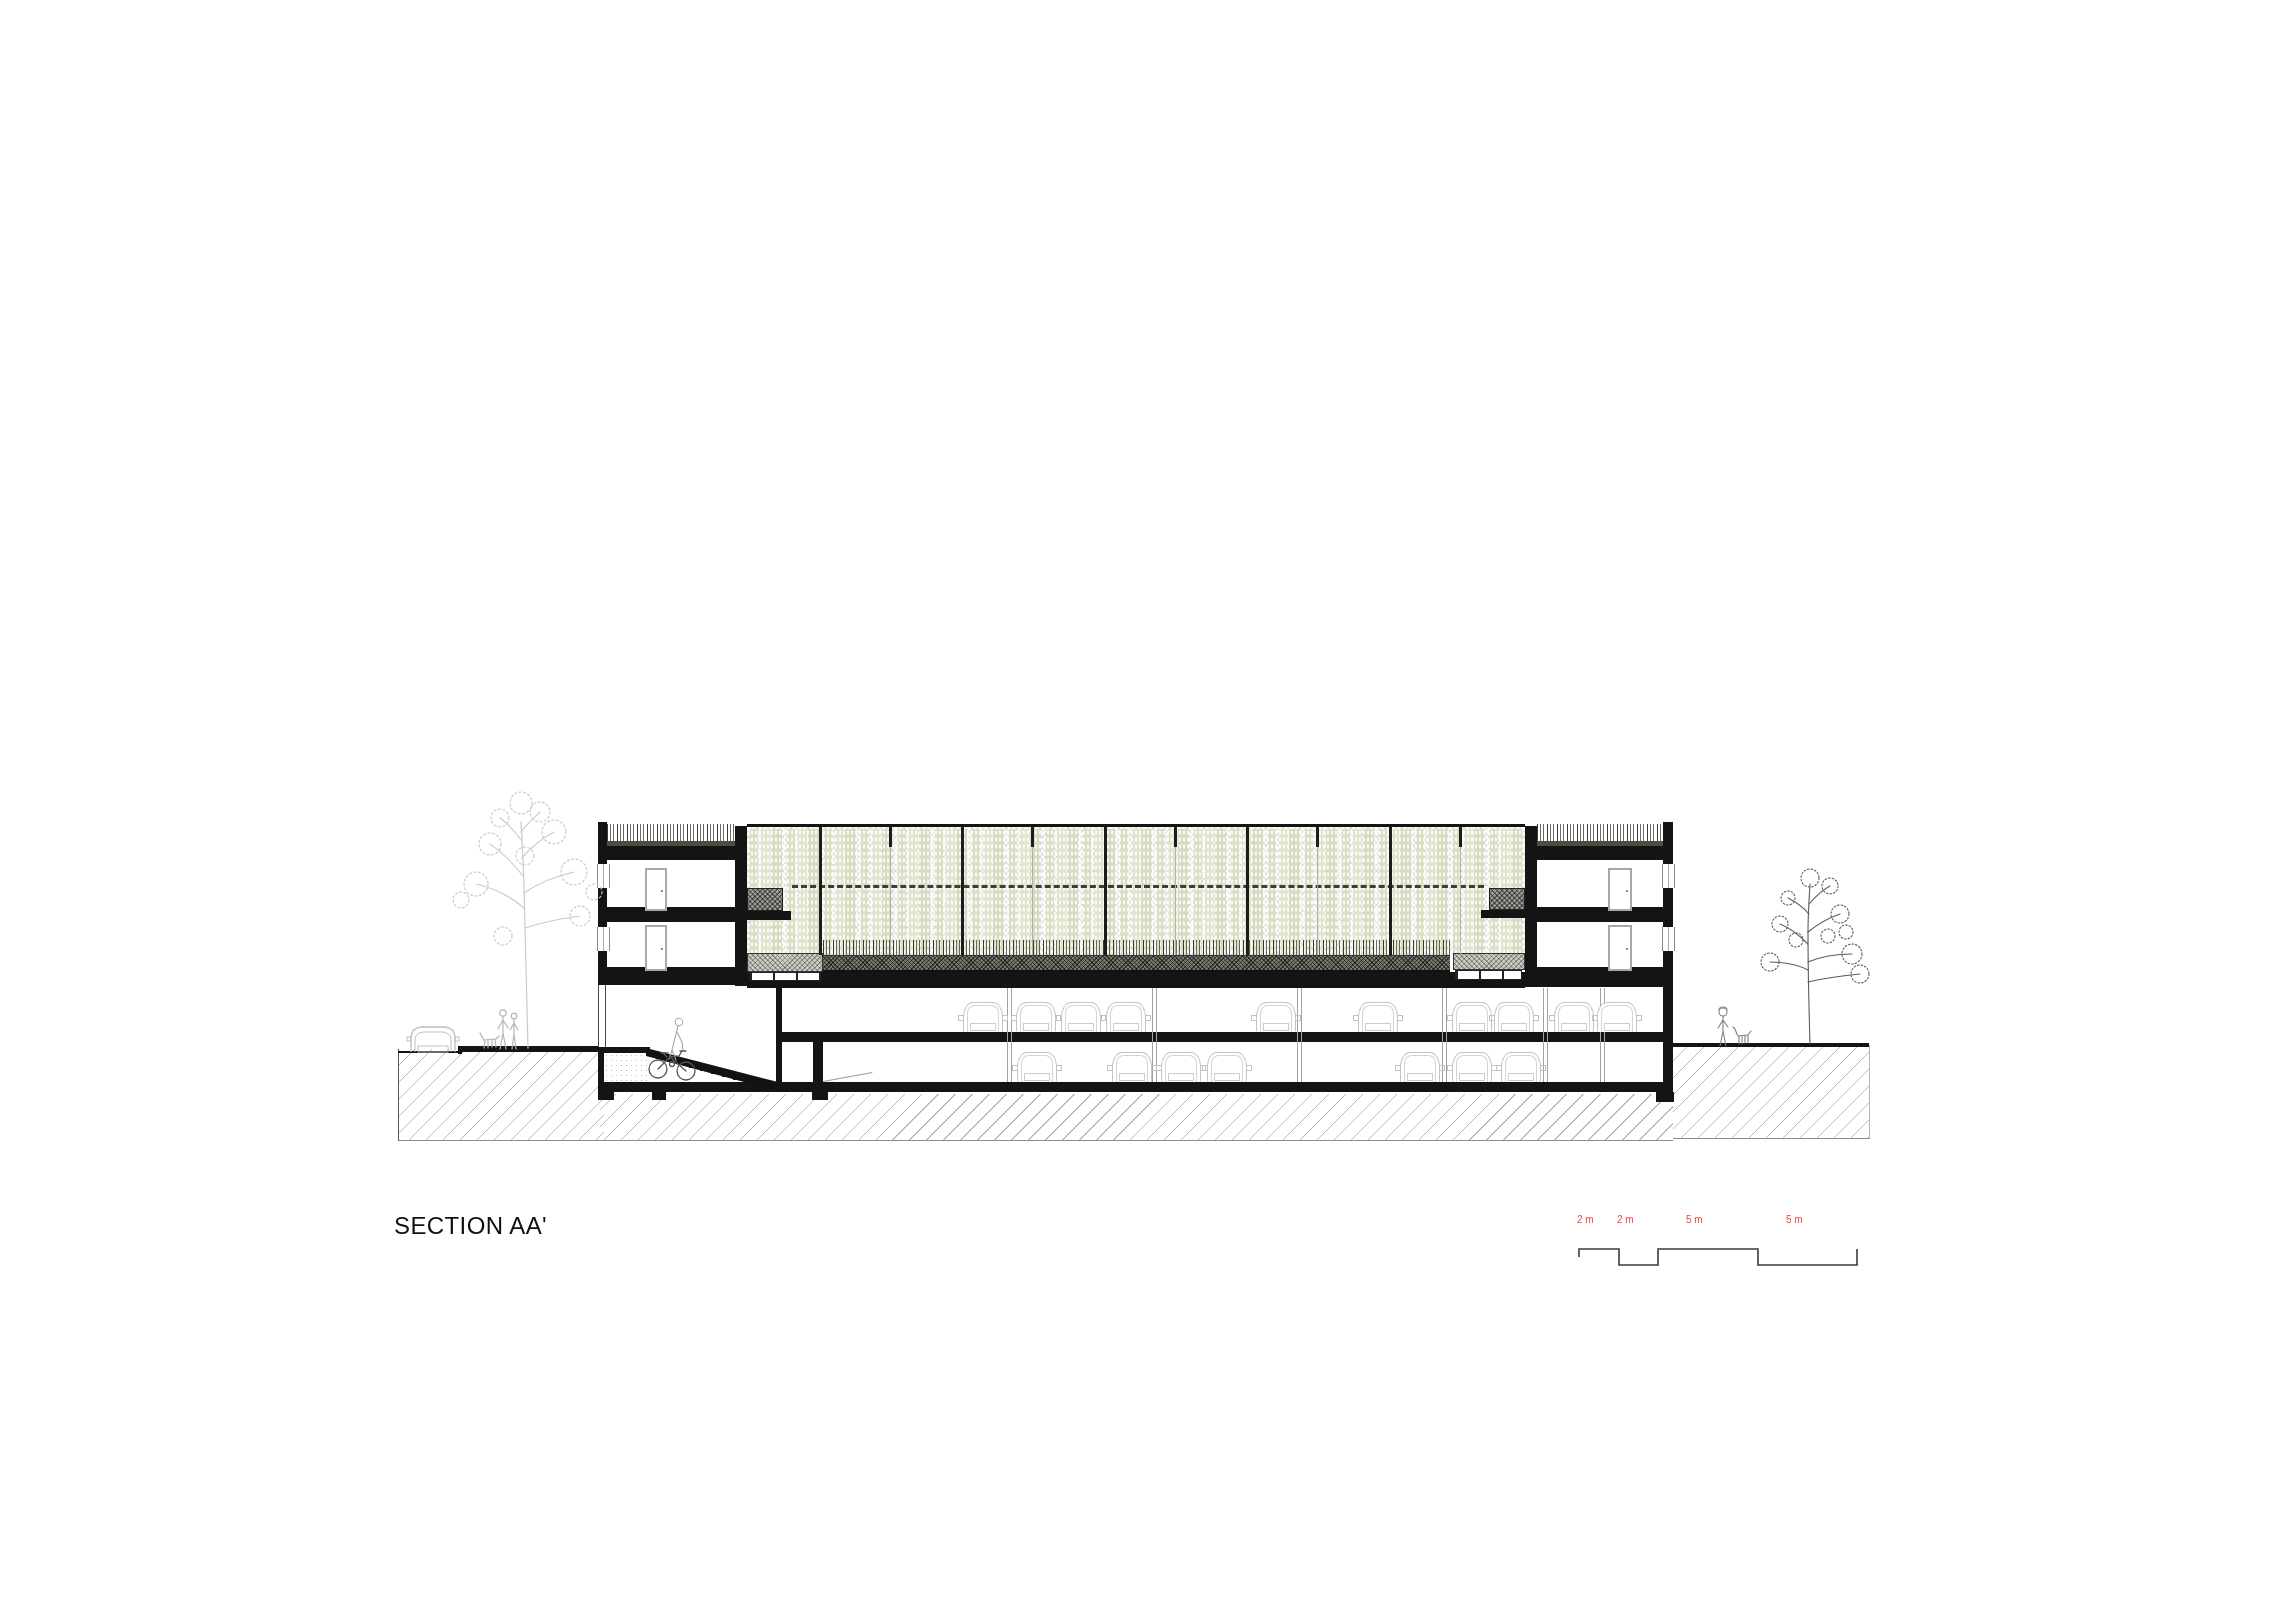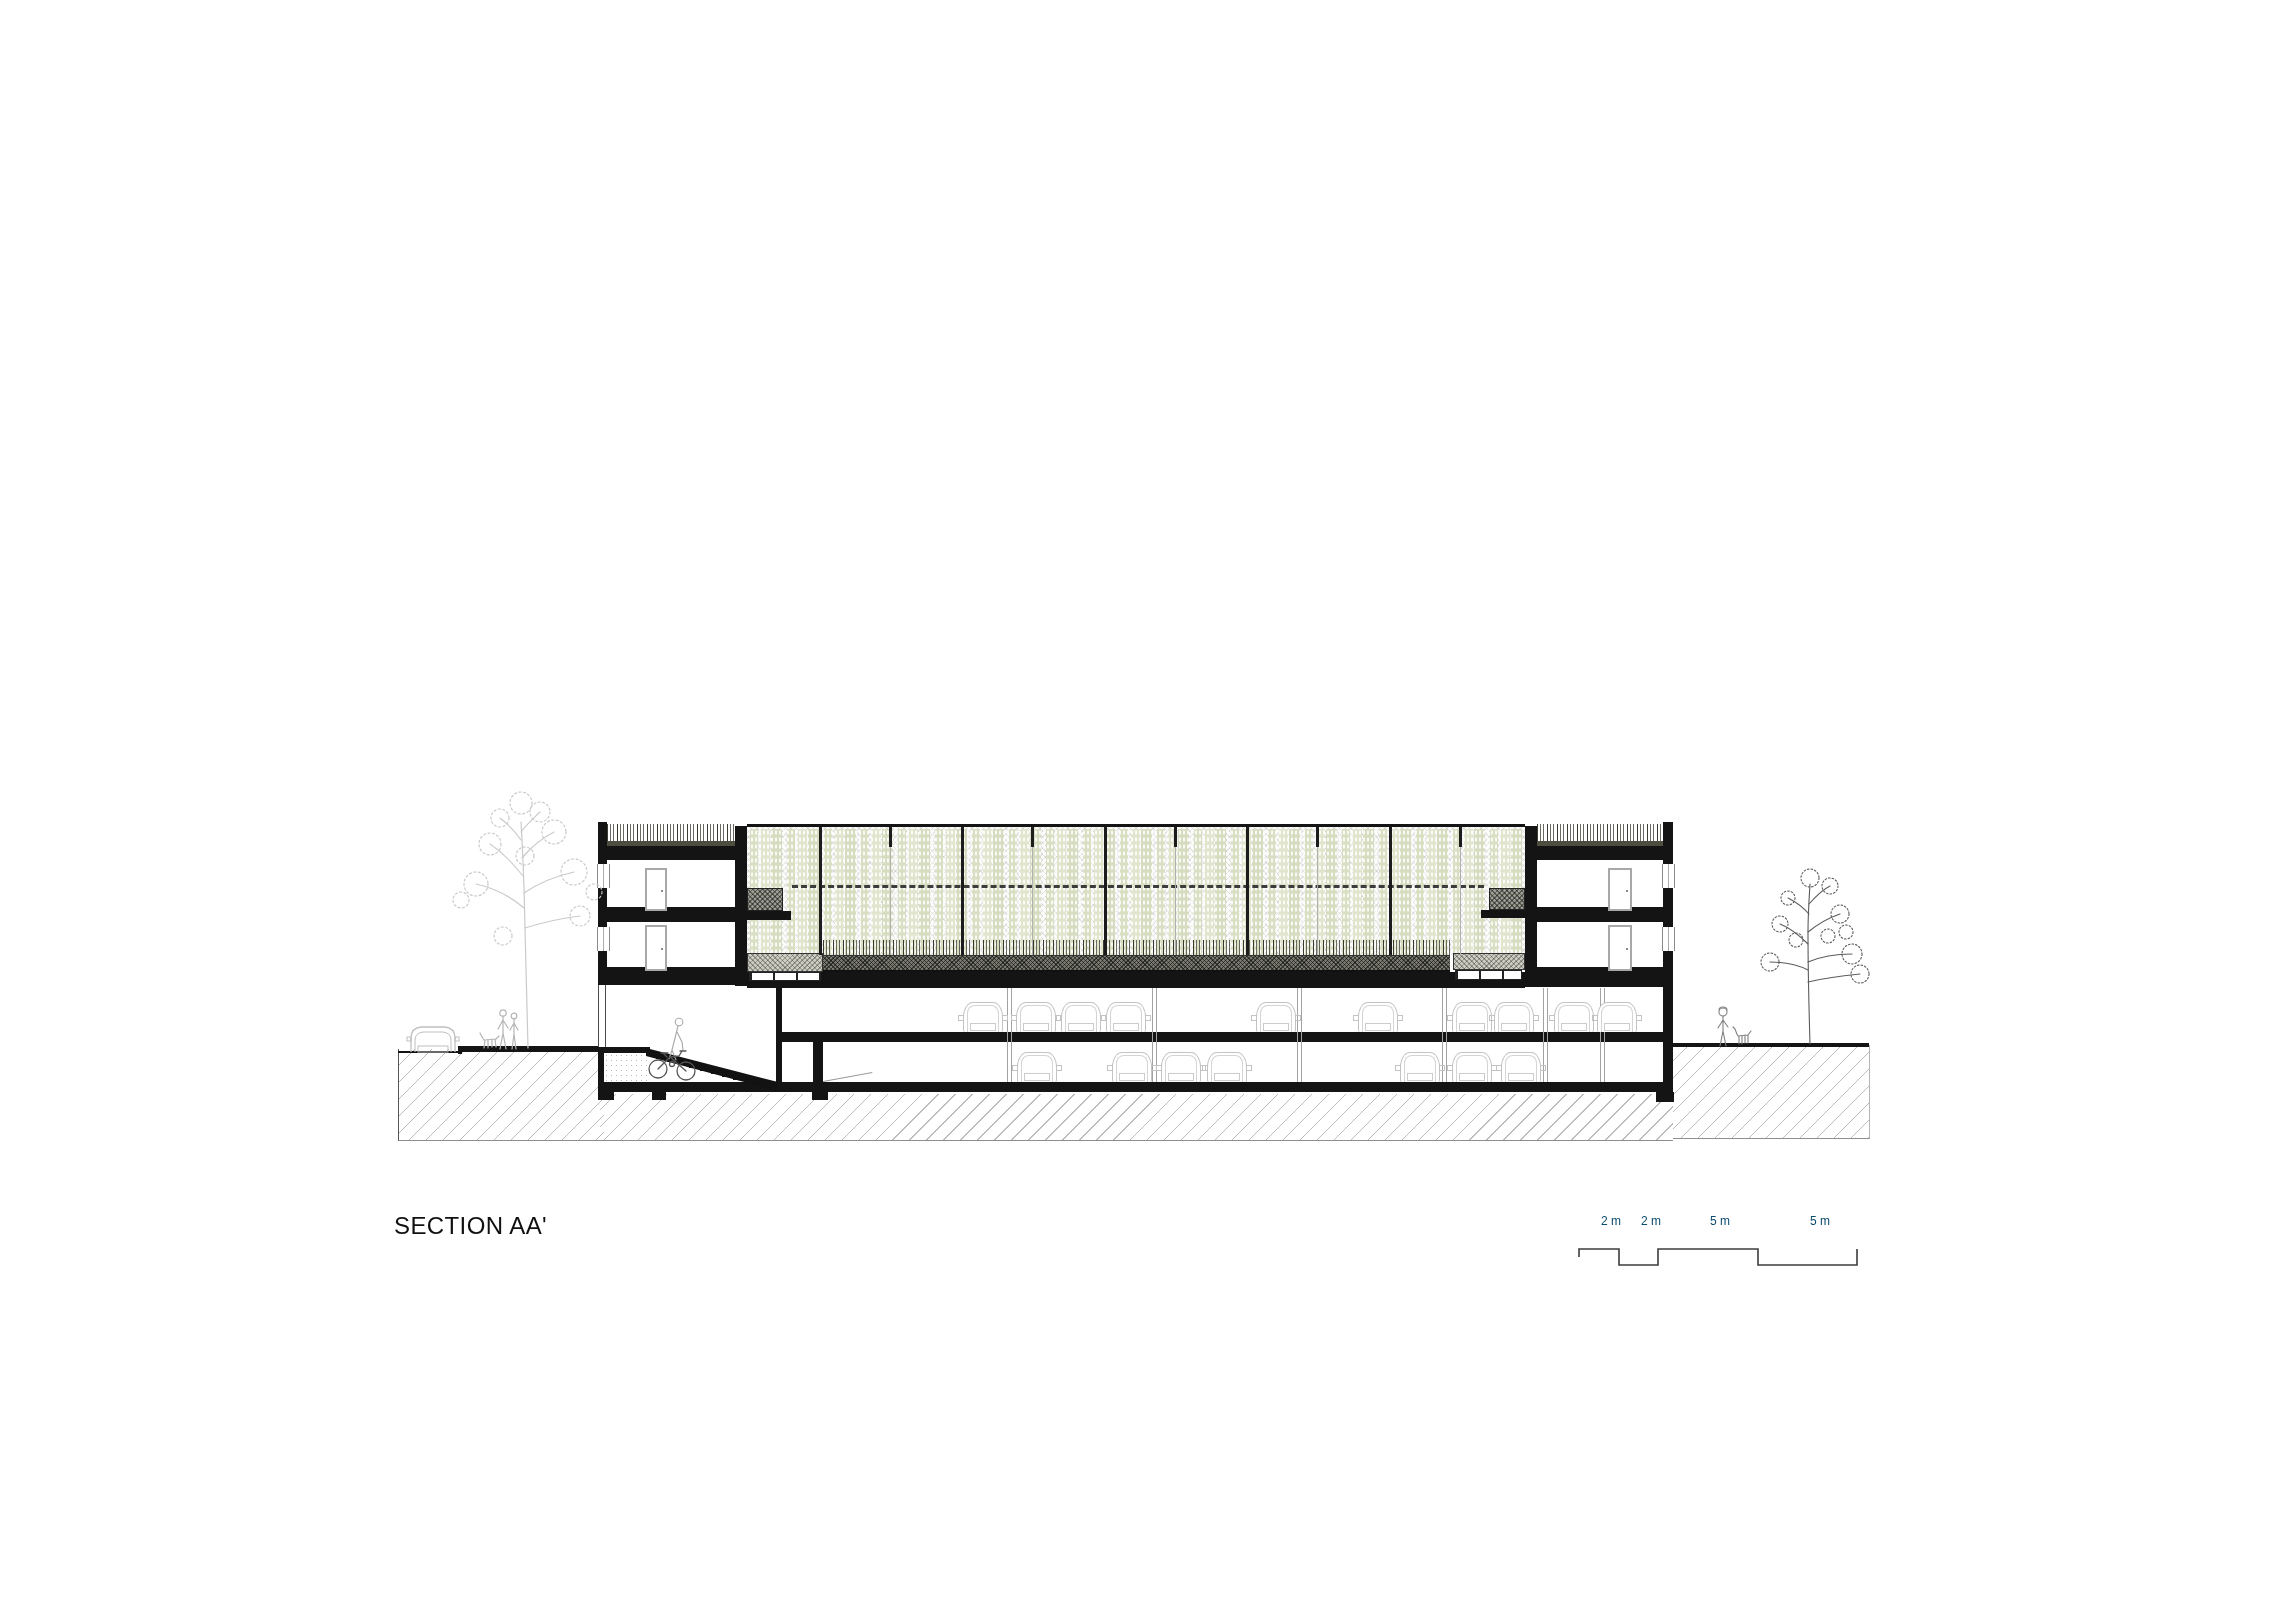--- a/index.html
+++ b/index.html
@@ -57,21 +57,21 @@
   .car{position:absolute;width:40px;height:30px;border:1.5px solid #c3c3c3;border-bottom:none;
        border-radius:10px 10px 2px 2px / 15px 15px 2px 2px;background:#fff;box-sizing:border-box;}
   .car::before{content:"";position:absolute;left:3px;right:3px;top:2px;bottom:0;
        border:1px solid #d4d4d4;border-bottom:none;border-radius:8px 8px 0 0;}
   .car::after{content:"";position:absolute;left:6px;right:6px;bottom:1px;height:6px;border:1px solid #cccccc;}
   .mir{position:absolute;width:4px;height:4px;border:1px solid #c3c3c3;top:12px;}
   .mir.l{left:-6px}.mir.r{right:-6px}
   .foot{position:absolute;background:#141414;height:10px;}
   .rampline{position:absolute;border-top:1px solid #9a9a9a;height:0;transform-origin:left top;}
   #title{position:absolute;color:#101010;font-size:24px;letter-spacing:.4px;}
-  .sclbl{position:absolute;width:44px;text-align:right;font-size:12px;color:#0c4a6e;}
+  .sclbl{position:absolute;width:44px;text-align:left;font-size:10px;color:#ef4444;}
   svg{position:absolute;overflow:visible;}
 </style>
 </head>
 <body>
 
 <div id="canvas">
 
   <div class="hatch" style="left:398px;top:1049px;width:205px;height:91px;border-left:1px solid #555;"></div>
   <div class="hatch" style="left:600px;top:1094px;width:1073px;height:46px;"></div>
   <div class="hatch" style="left:1673px;top:1045px;width:196px;height:93px;border-right:1px solid #b5b5b5;"></div>

